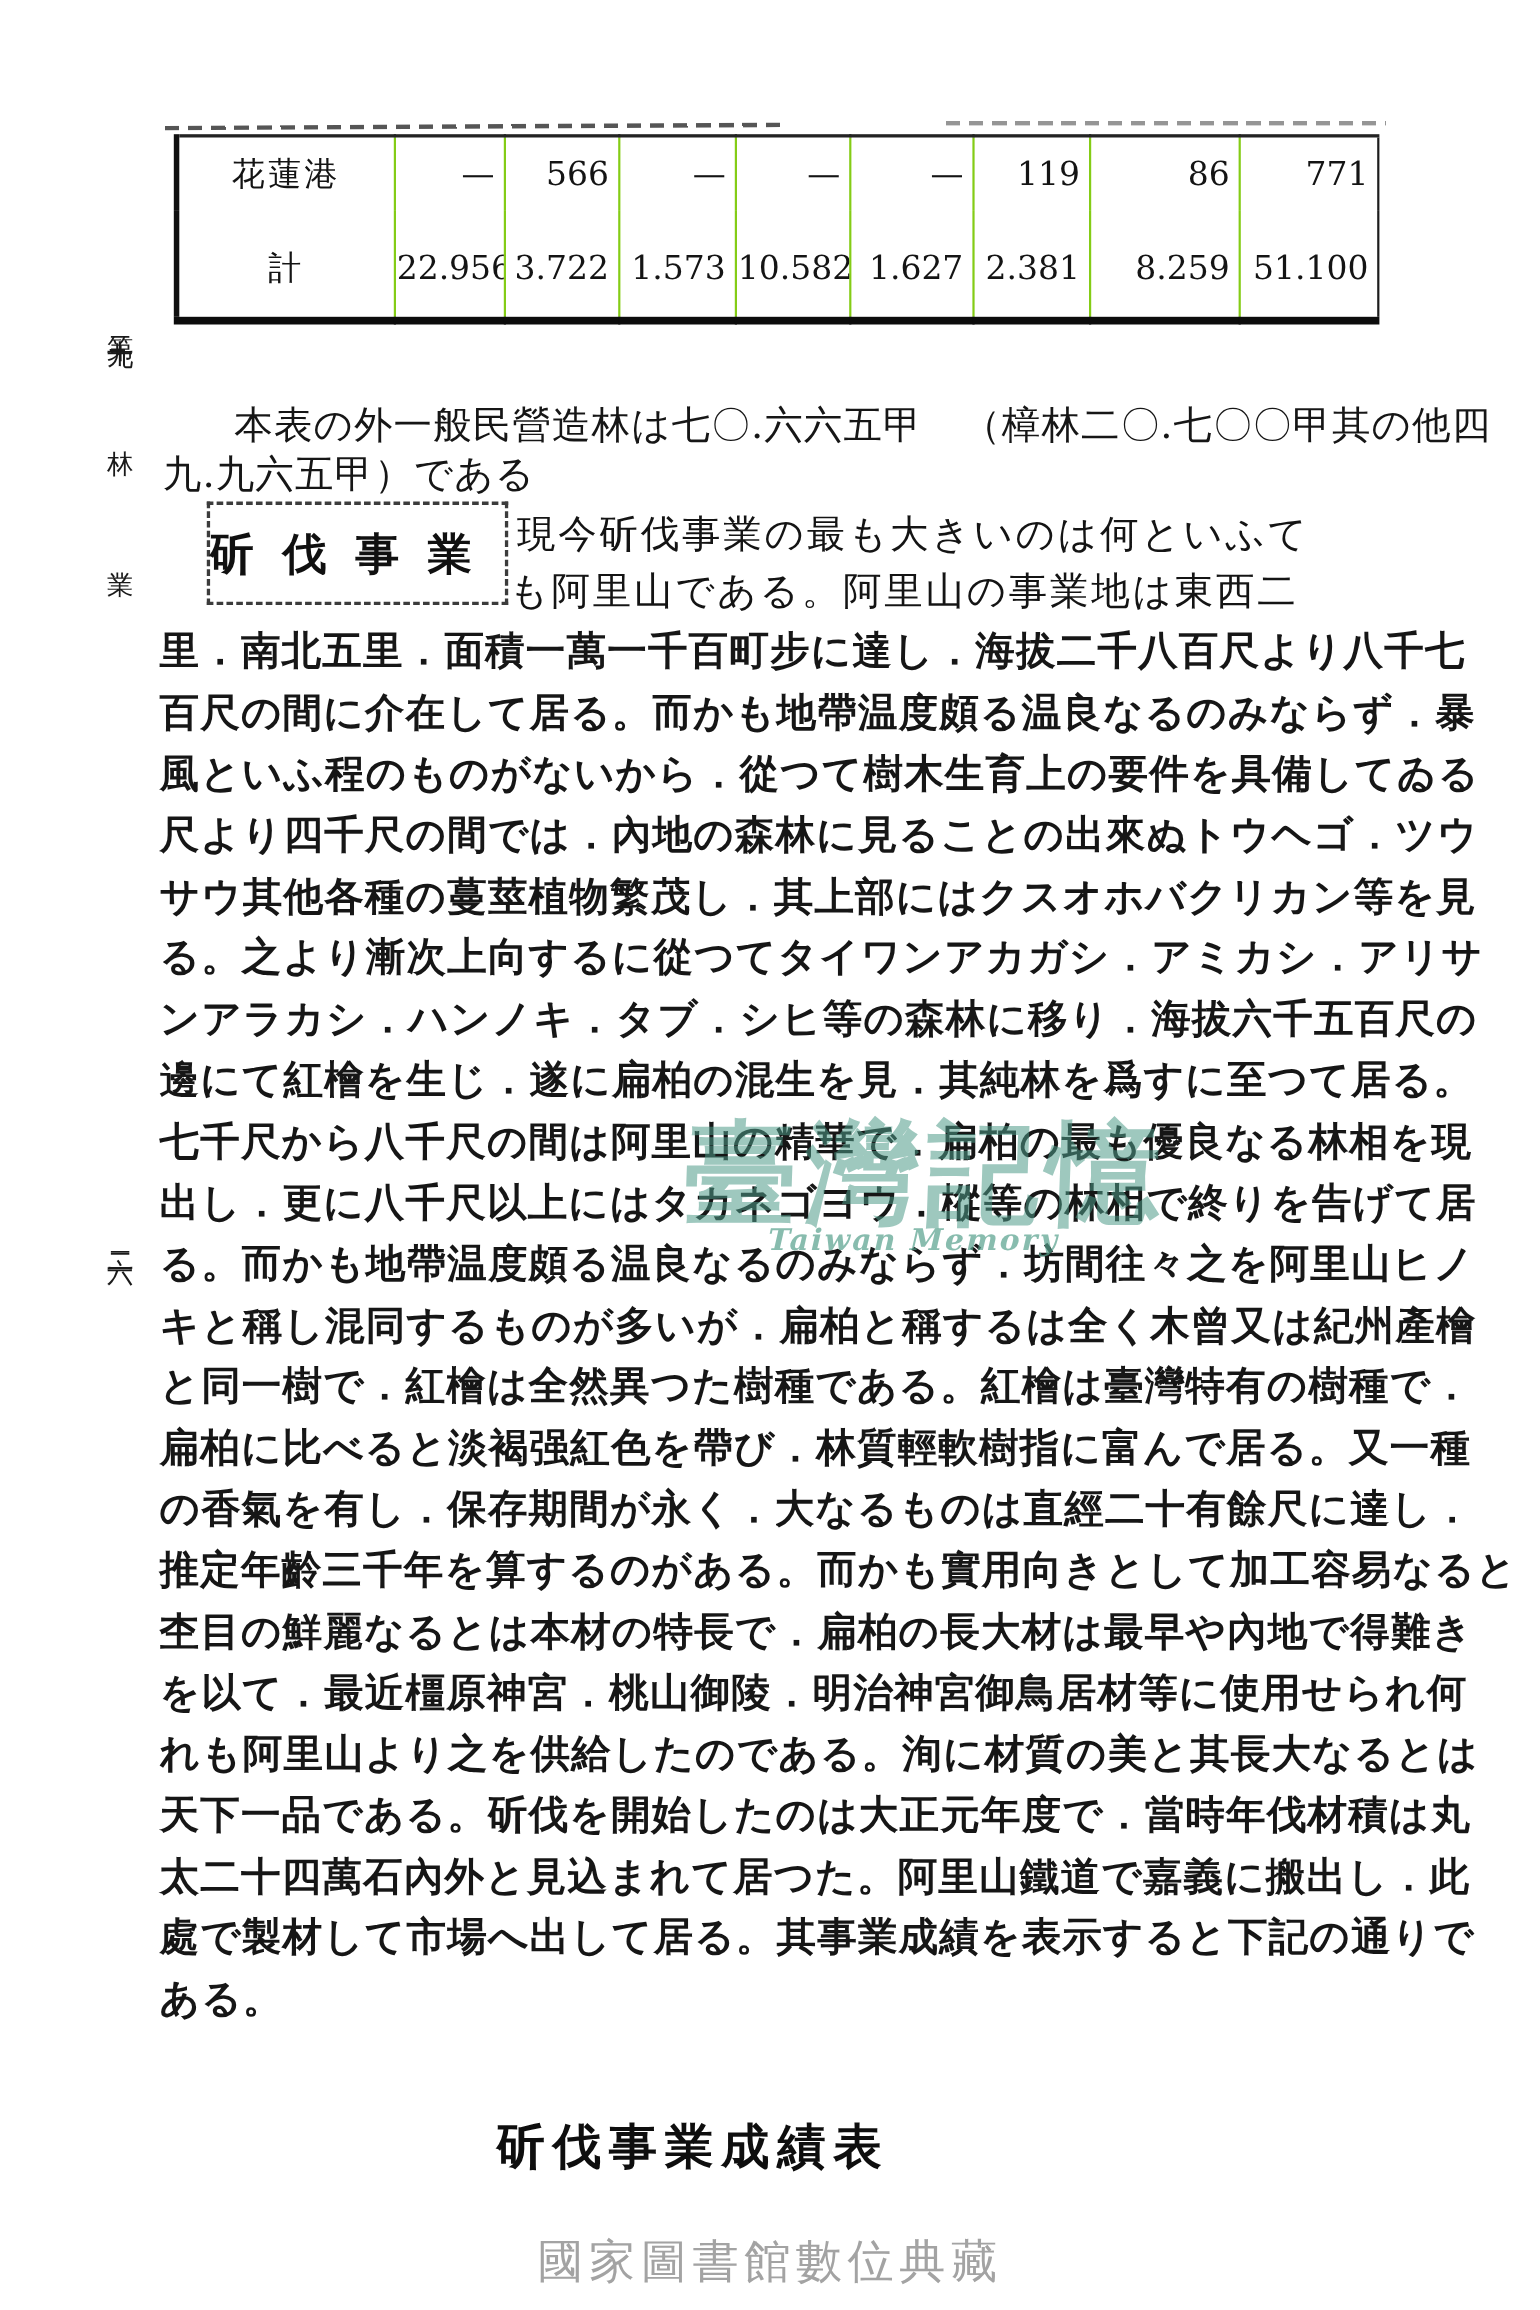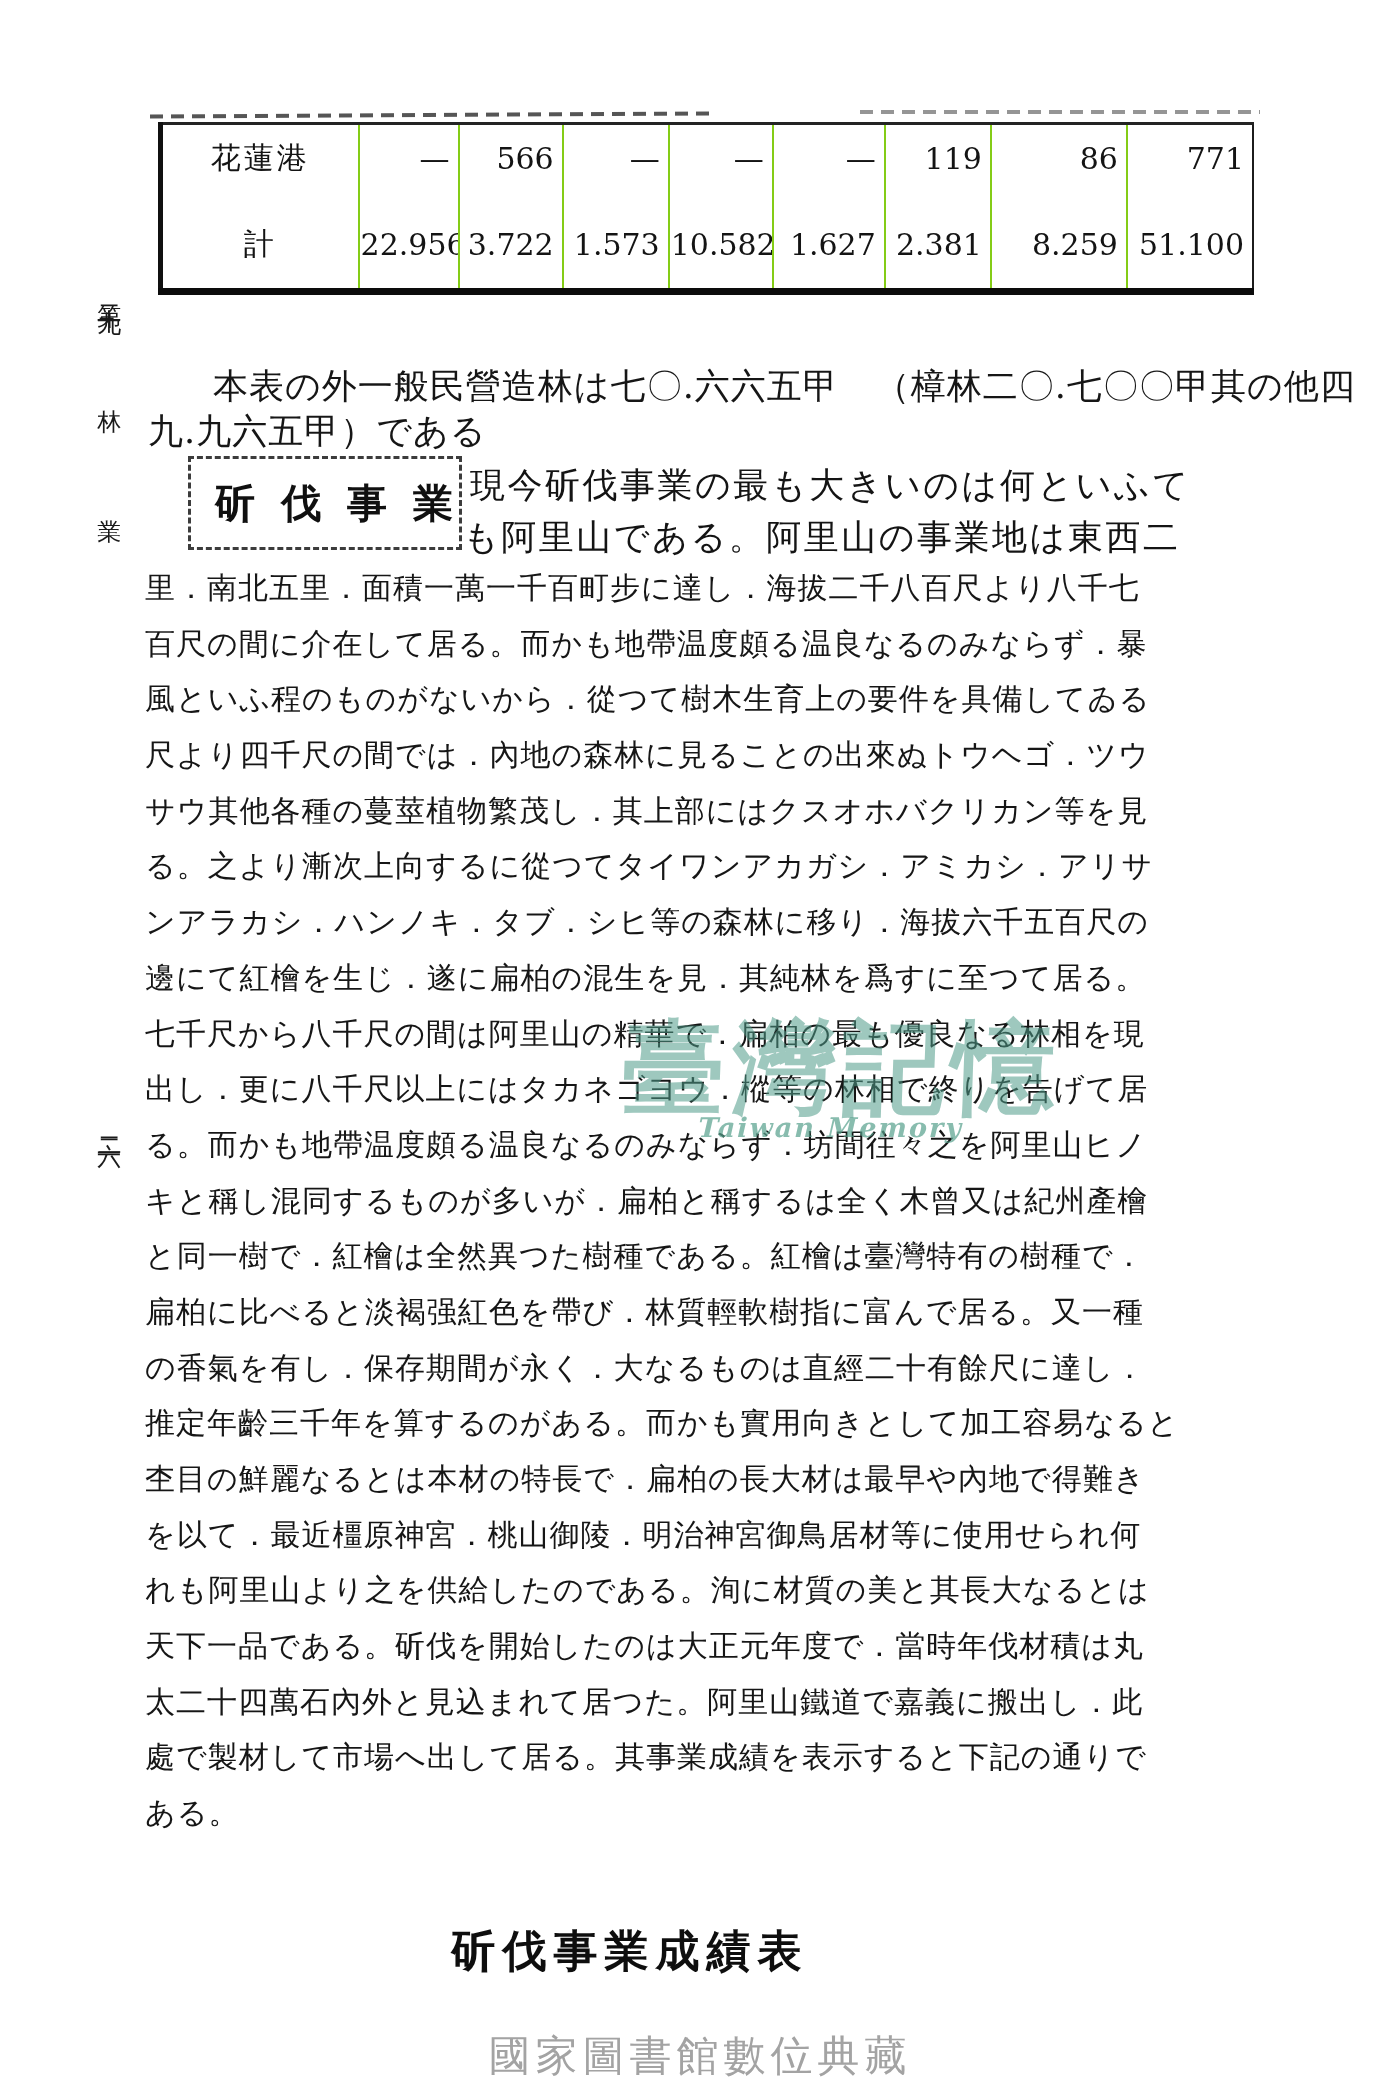--- a/index.html
+++ b/index.html
@@ -44,31 +44,31 @@
     font-size:24px;line-height:1.05;letter-spacing:2px;color:#1a1a1a;
   }
 
   
   .note-line{font-size:35px;letter-spacing:1px;white-space:nowrap;color:#161616;}
 
   
   .secbox{
     left:188px;top:456px;width:268px;height:88px;
     border:3px dashed #3c3c3c;
-    display:flex;align-items:center;justify-content:flex-end;
+    display:flex;align-items:center;justify-content:flex-start;
     font-size:40px;font-weight:bold;letter-spacing:6px;
     color:#101010;background:#fff;
   }
 
   
   .intro-line{font-size:35px;letter-spacing:2.5px;white-space:nowrap;color:#141414;}
   .bodytext{left:145px;top:568px;width:1125px;}
   .bodytext .line{
-    height:55.7px;font-size:30px;letter-spacing:1px;
-    white-space:nowrap;color:#161616;
+    height:55.7px;font-size:36px;letter-spacing:1px;
+    white-space:nowrap;color:#161616;font-weight:bold;
   }
 
   
   .bottom-title{
     left:145px;top:1922px;width:970px;text-align:center;
     font-size:44px;font-weight:bold;letter-spacing:7px;color:#0e0e0e;
   }
   .footer-label{
     left:0;top:2028px;width:1400px;text-align:center;
     font-size:42px;letter-spacing:5px;color:#a3a3a3;

